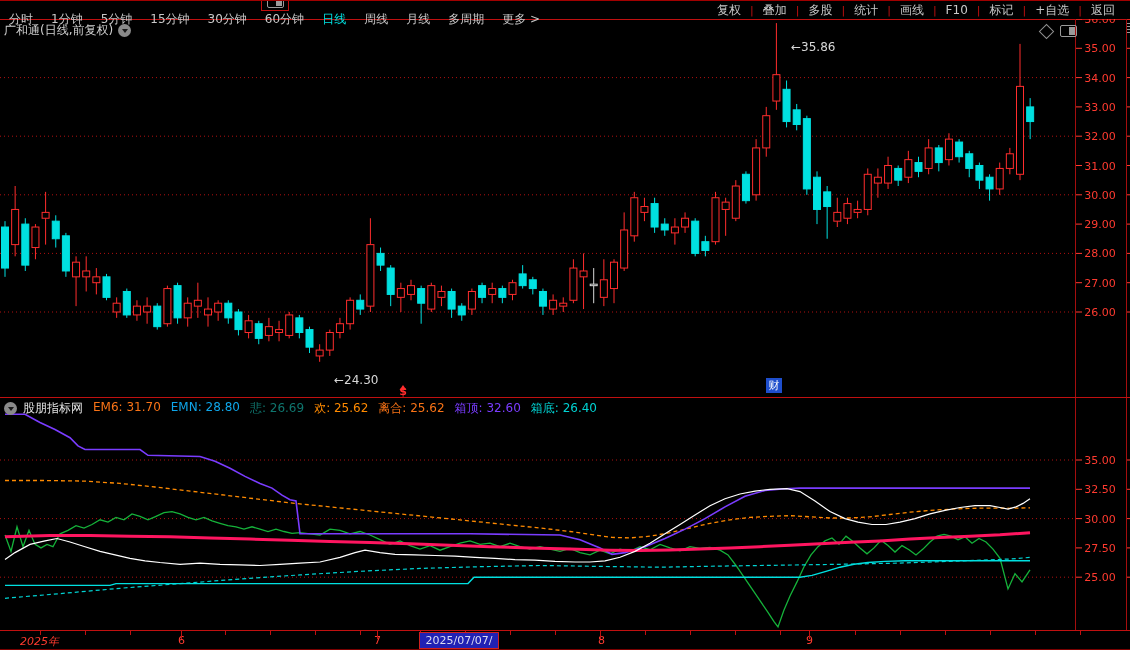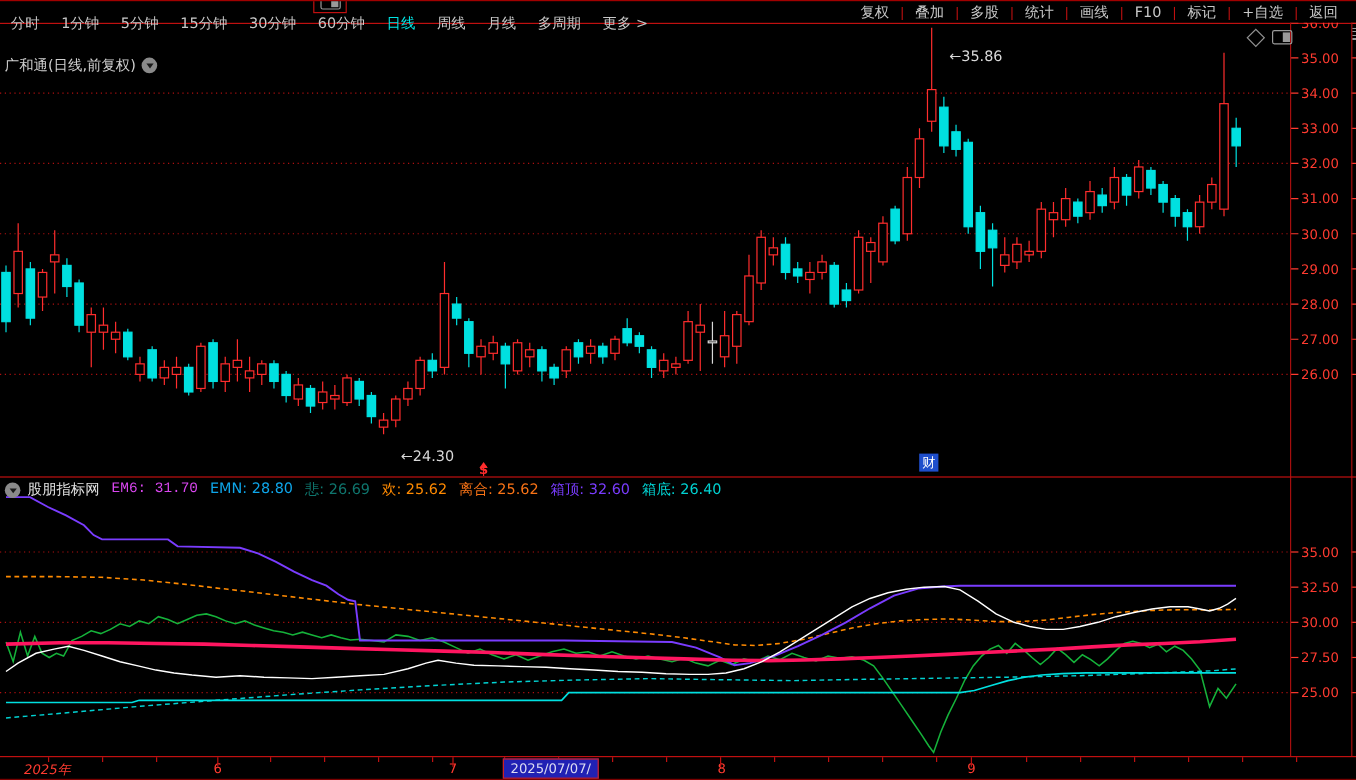--- a/index.html
+++ b/index.html
@@ -11,21 +11,21 @@
   #toolbar .grp-left{display:flex;align-items:center;flex-direction:column;}
   #toolbar .grp-right{margin-left:auto;display:flex;align-items:center;margin-right:6px;}
   .tb-item{padding:0 9px;cursor:default;white-space:nowrap;line-height:17px;}
   .tb-item.active{color:#00e5e5;}
   .tb-sep{color:#c01010;font-size:11px;line-height:17px;}
   .icon-box{width:26px;height:16px;border:1px solid #c01010;display:flex;align-items:center;justify-content:center;margin-left:1px;}
   .split-icon{position:relative;width:15px;height:10px;border:1px solid #9a9a9a;border-radius:2px;}
   .split-icon::after{content:"";position:absolute;right:1px;top:1px;bottom:1px;width:6px;background:#9a9a9a;}
   .diamond-icon{width:9px;height:9px;border:1px solid #8f8f8f;transform:rotate(45deg);}
   
-  #title-row{position:absolute;left:4px;top:21px;display:flex;align-items:center;color:#d0d0d0;font-size:12px;z-index:5;margin-top:24px;}
+  #title-row{position:absolute;left:4px;top:21px;display:flex;align-items:center;color:#d0d0d0;font-size:12px;z-index:5;}
   .chev-circle{width:13px;height:13px;border-radius:50%;background:#8a8a8a;margin-left:5px;position:relative;}
   .chev-circle::after{content:"";position:absolute;left:3.5px;top:5px;border-left:3px solid transparent;border-right:3px solid transparent;border-top:4px solid #1a1a1a;}
   
   svg{position:absolute;left:0;}
   #main-svg{top:18px;}
   #sub-svg{top:396px;}
   .vline{position:absolute;top:18px;width:1px;height:611px;background:#a50e0e;z-index:2;}
   #sep-line{position:absolute;left:0;top:396px;width:1130px;height:1px;background:#c01010;z-index:4;}
   
   #ind-header{position:absolute;left:4px;top:399px;display:flex;align-items:center;font-size:12px;z-index:6;white-space:nowrap;}
@@ -344,21 +344,21 @@
     </svg>
 
   <div class="vline" style="left:1075px;"></div>
   <div class="vline" style="left:1126px;"></div>
   <div id="sep-line"></div>
 
   <div id="ind-header">
     <span class="chev-circle" style="margin-left:0;margin-right:6px;"></span>
     <span class="itm" style="color: rgb(226, 226, 226);">股朋指标网</span>
     <span id="ind-items" style="display:flex;">
-        <span class="itm" style="color: #d946ef; font-family: Liberation Mono, monospace;">EM6: 31.70</span>
+        <span class="itm" style="color: #f97316;">EM6: 31.70</span>
         <span class="itm" style="color: #0ea5e9;">EMN: 28.80</span>
         <span class="itm" style="color: #0f766e;">悲: 26.69</span>
         <span class="itm" style="color: rgb(255, 138, 0);">欢: 25.62</span>
         <span class="itm" style="color: #f97316;">离合: 25.62</span>
         <span class="itm" style="color: rgb(122, 60, 255);">箱顶: 32.60</span>
         <span class="itm" style="color: rgb(0, 210, 210); text-align: right;">箱底: 26.40</span>
       </span>
   </div>
 
   <svg id="sub-svg" width="1130" height="233">

